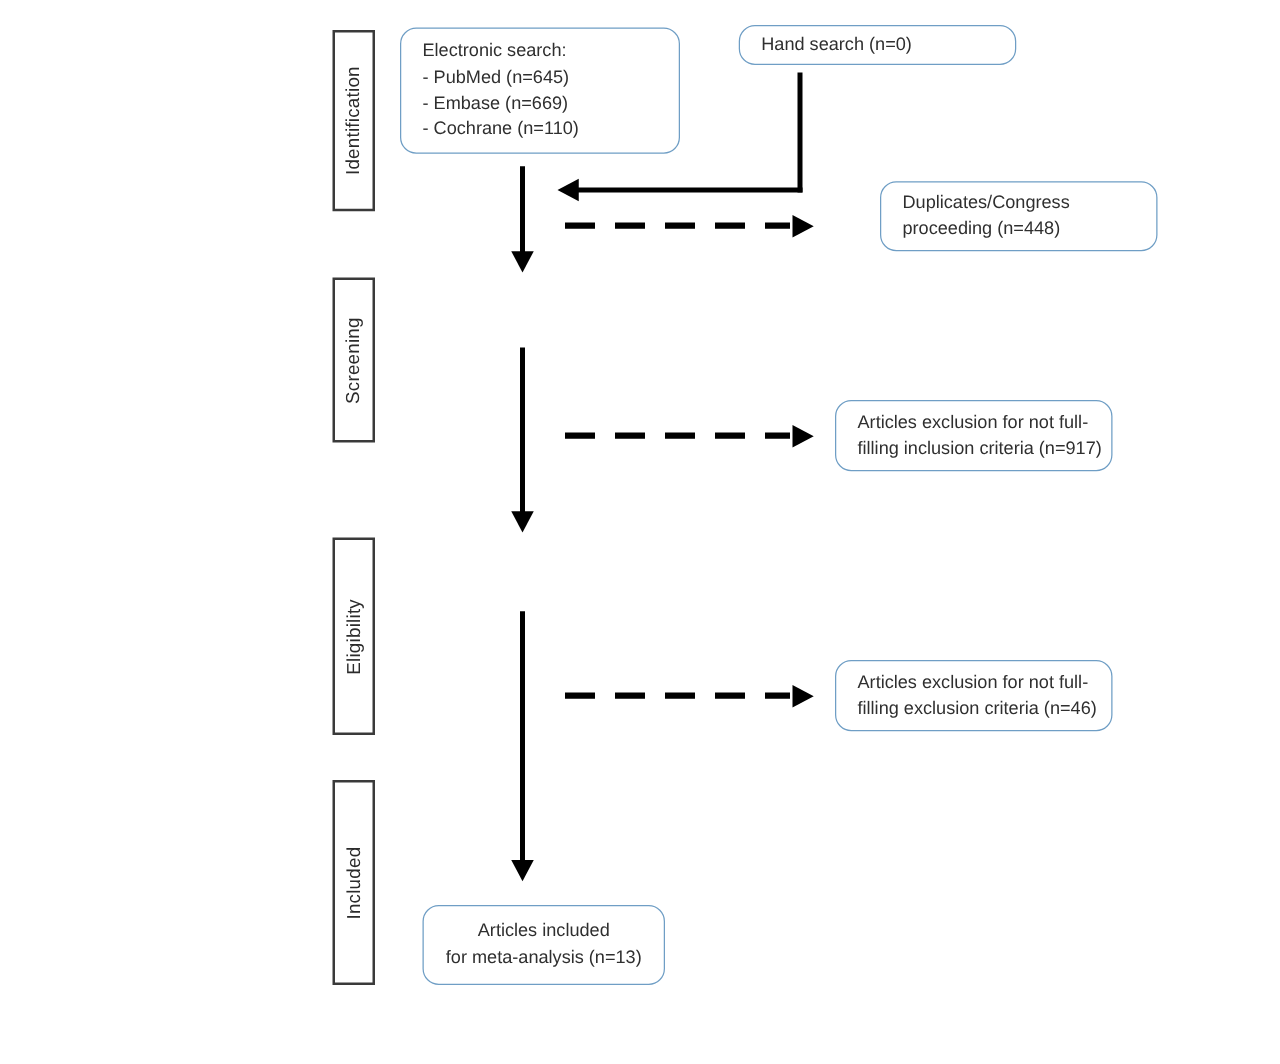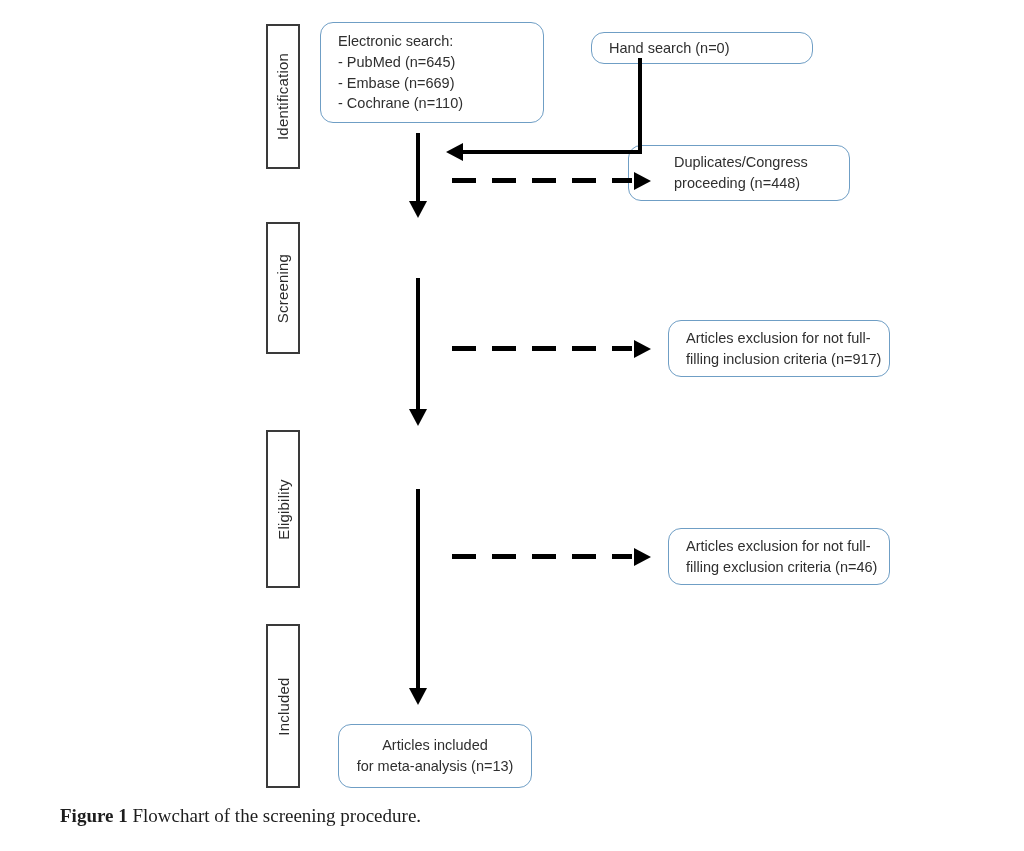--- a/index.html
+++ b/index.html
@@ -137,25 +137,25 @@
     <span class="stage-text">Included</span>
   </div>
 
   <div class="node align-left" style="left:320px; top:22px; width:224px; height:101px;">
     <span class="node-text">Electronic search:
 - PubMed (n=645)
 - Embase (n=669)
 - Cochrane (n=110)</span>
   </div>
 
-  <div class="node align-left" style="left:591px; top:32px; width:222px; height:32px;">
+  <div class="node align-left" style="left:591px; top:20px; width:222px; height:32px;">
     <span class="node-text">Hand search (n=0)</span>
   </div>
 
-  <div class="node align-left" style="left:628px; top:145px; width:222px; height:56px;padding-left:28px;">
+  <div class="node align-left" style="left:704px; top:145px; width:222px; height:56px;">
     <span class="node-text">Duplicates/Congress
 proceeding (n=448)</span>
   </div>
 
   <div class="v-line" style="left:638px; top:58px; height:96px;"></div>
   <div class="h-line" style="left:461px; top:150px; width:181px;"></div>
   <div class="arrow-left" style="left:446px; top:143px;"></div>
 
   <div class="v-line" style="left:416px; top:133px; height:72px;"></div>
   <div class="arrow-down" style="left:409px; top:201px;"></div>
@@ -185,17 +185,14 @@
   <div class="arrow-down" style="left:409px; top:688px;"></div>
 
   <div class="dash-line" style="left:452px; top:554px; width:180px;"></div>
   <div class="arrow-right" style="left:634px; top:548px;"></div>
 
   <div class="node align-center" style="left:338px; top:724px; width:194px; height:64px;">
     <span class="node-text">Articles included
 for meta-analysis (n=13)</span>
   </div>
 
-  <div class="caption" style="left:60px; top:805px;">
-    <b>Figure 1</b><span> Flowchart of the screening procedure.</span>
-  </div>
 
 </div>
 
 </body></html>

